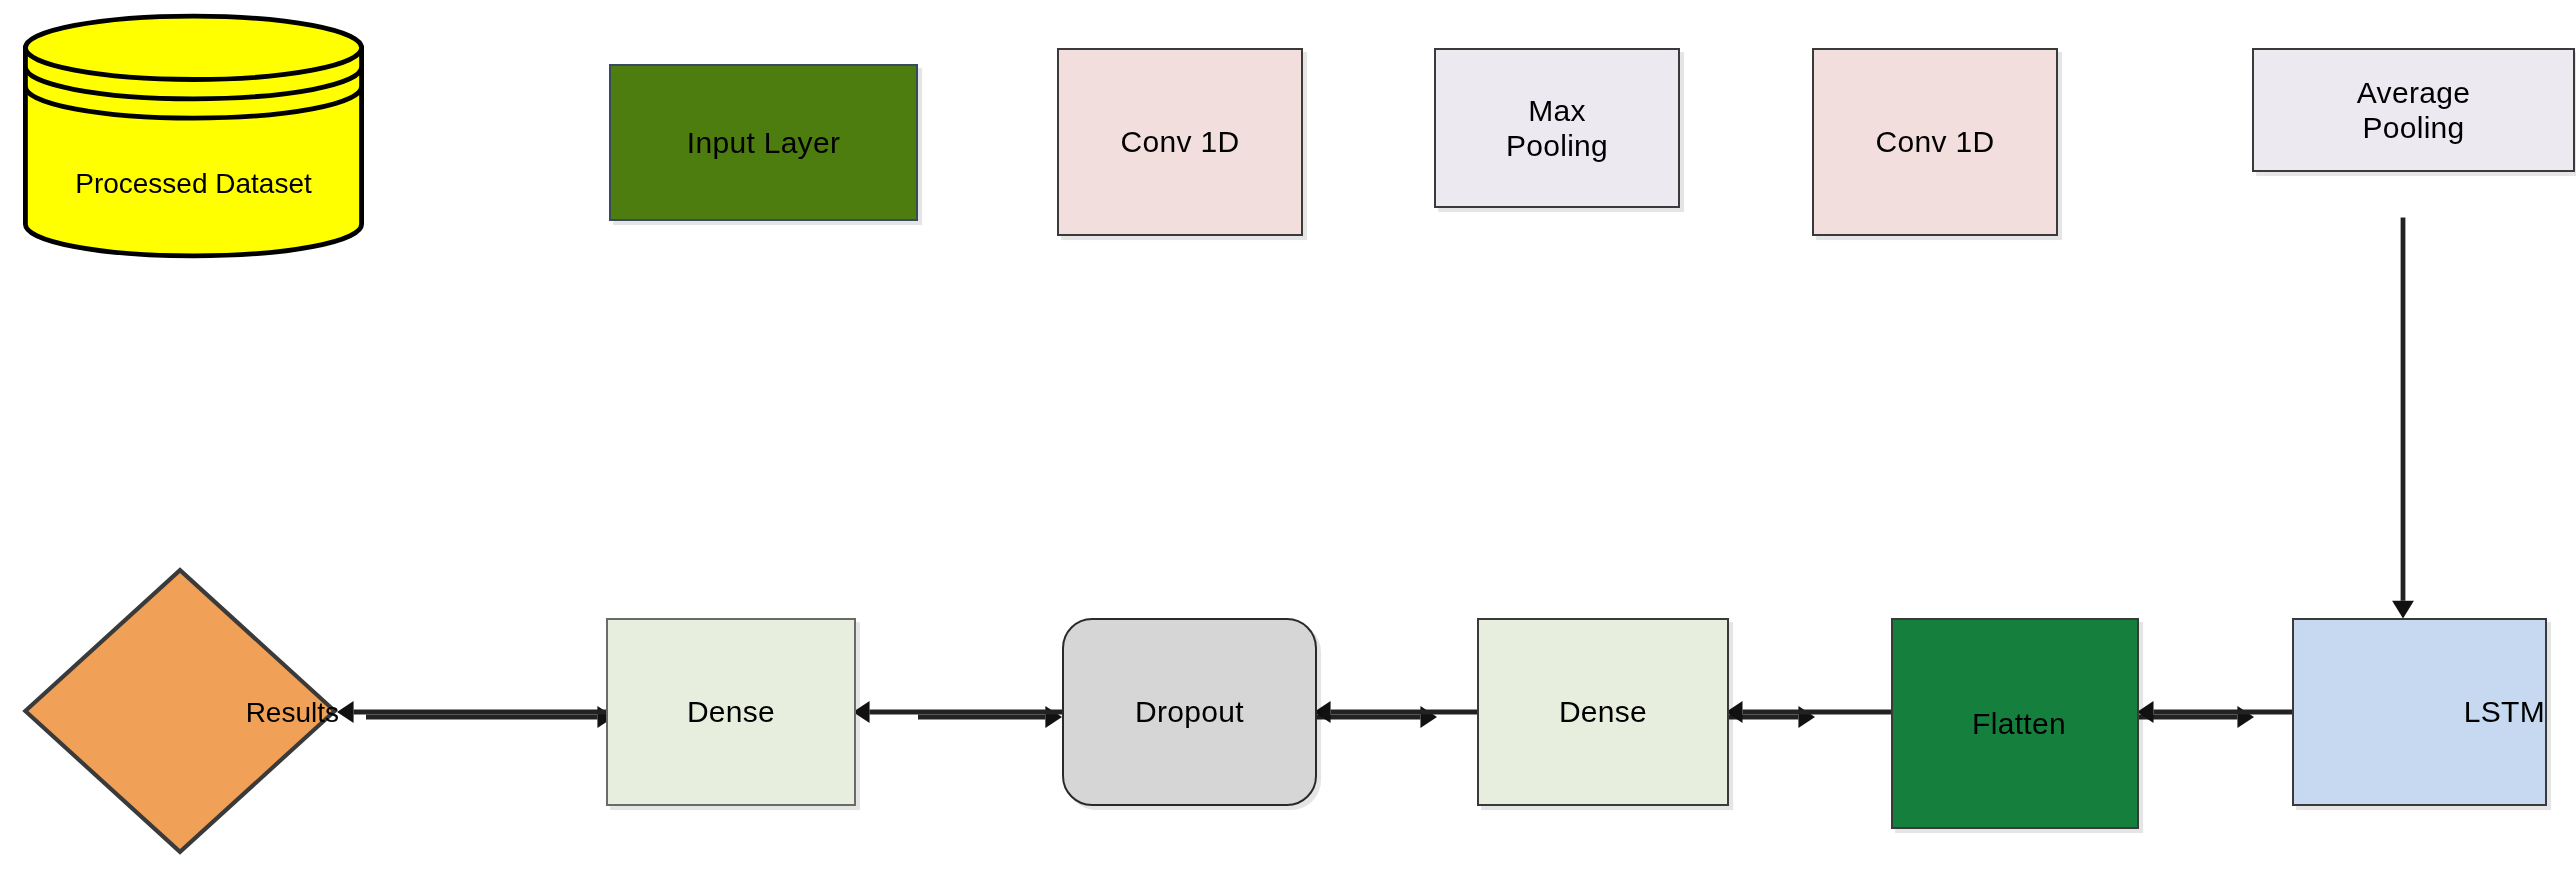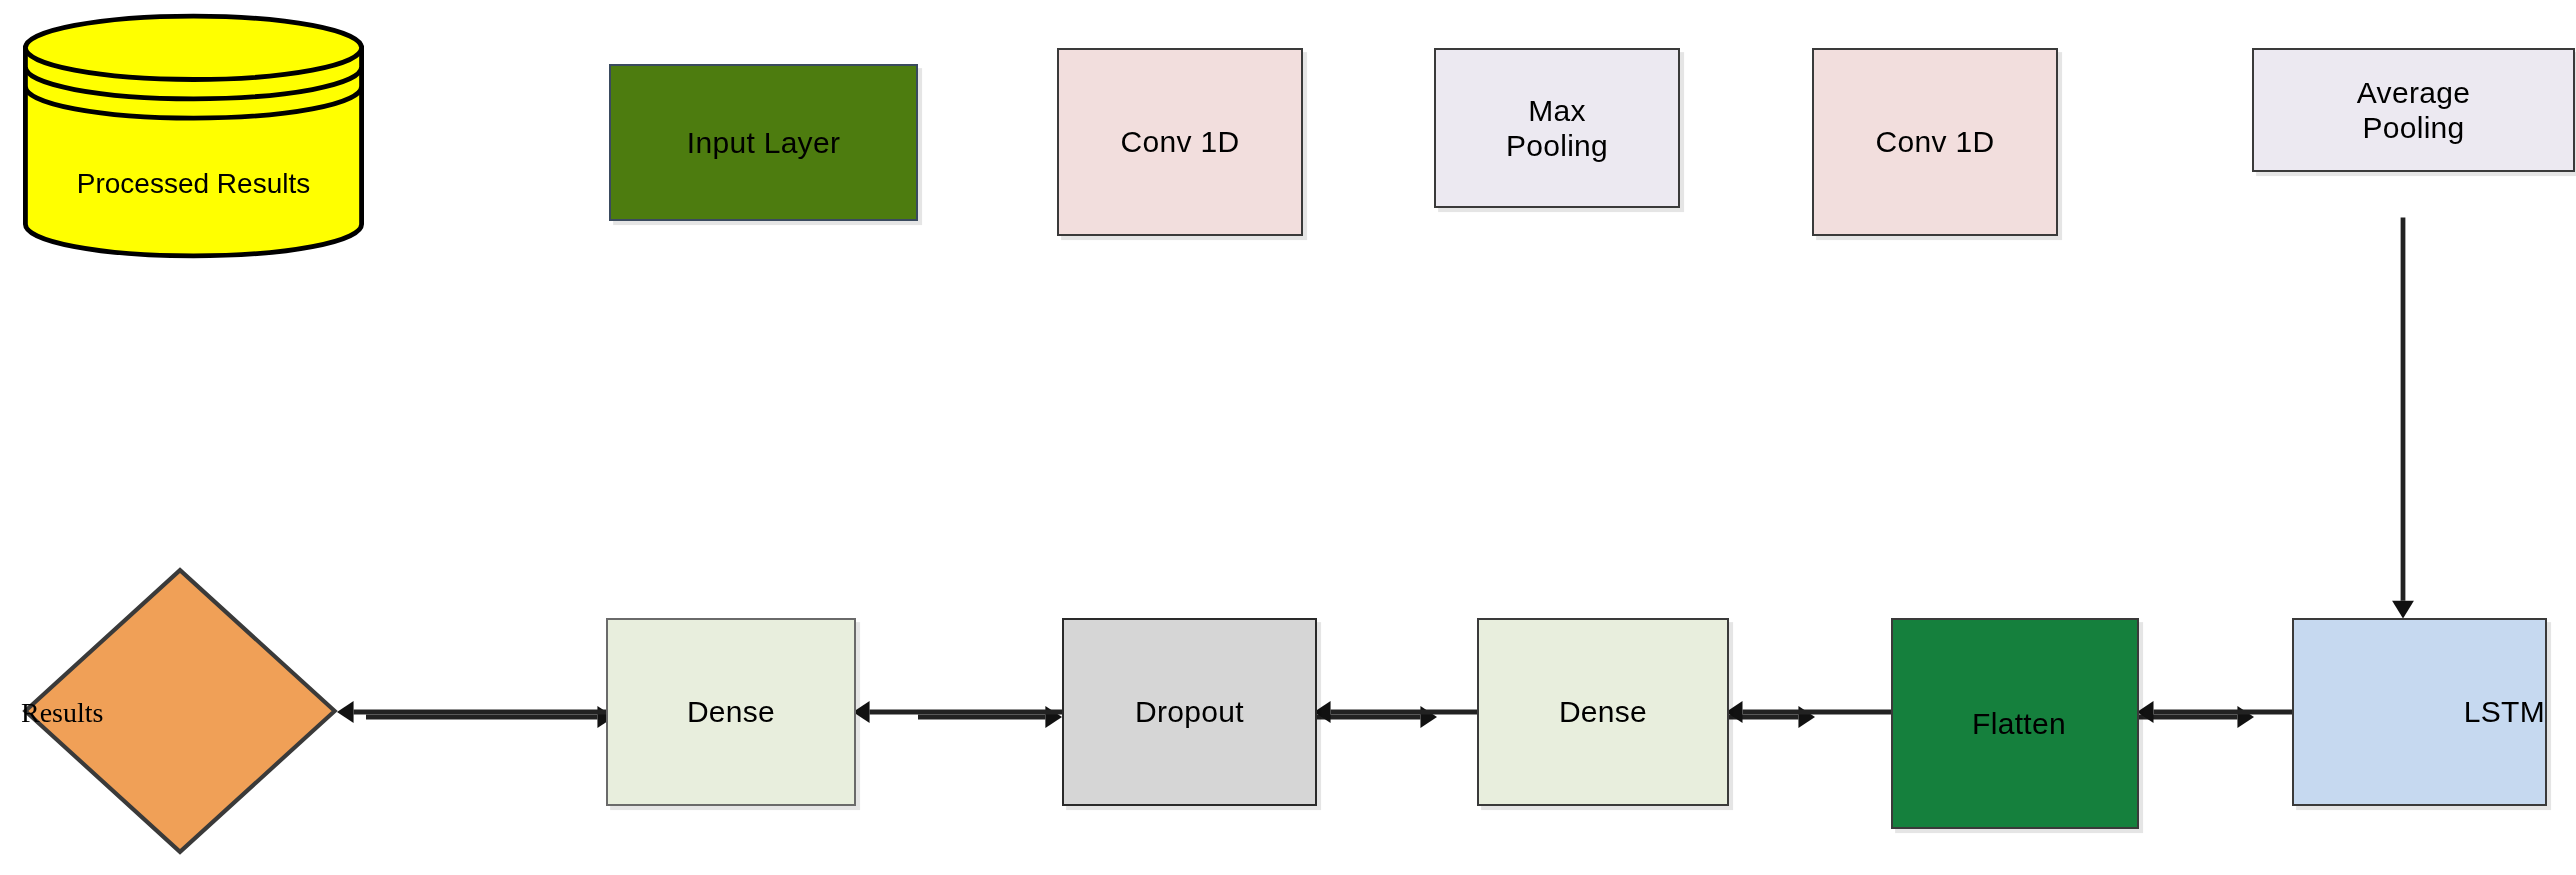--- a/index.html
+++ b/index.html
@@ -44,24 +44,24 @@
     font-size: 28px;
     color: #000000;
     font-family: "Liberation Sans", sans-serif;
   }
   .diamond-wrap { position: absolute; }
   .diamond-wrap svg { display: block; }
   .diamond-label {
     position: absolute;
     left: 0;
     width: 100%;
-    text-align: left;
+    text-align: right;
     font-size: 28px;
     color: #000000;
-    font-family: Liberation Serif, serif;
+    font-family: Liberation Sans, sans-serif;
   }
   .edge {
     position: absolute;
   }
   .edge svg { display: block; overflow: visible; }
 </style>
 </head>
 <body>
 
 <div id="canvas">
@@ -143,21 +143,21 @@
     </svg>
   </div>
 
   <div class="cyl-wrap" style="left:21px; top:12.4px; width:345px; height:248px;">
     <svg width="345" height="248" viewBox="0 0 500 360">
       <path d="M6,52 L6,308 A244,46 0 0 0 494,308 L494,52 Z" fill="#ffff00" stroke="#000000" stroke-width="7"></path>
       <ellipse cx="250" cy="52" rx="244" ry="46" fill="#ffff00" stroke="#000000" stroke-width="7"></ellipse>
       <path d="M6,80 A244,46 0 0 0 494,80" fill="none" stroke="#000000" stroke-width="7"></path>
       <path d="M6,108 A244,46 0 0 0 494,108" fill="none" stroke="#000000" stroke-width="7"></path>
     </svg>
-    <div class="cyl-label" style="top:156px;">Processed Results</div>
+    <div class="cyl-label" style="top:156px;">Processed Dataset</div>
   </div>
 
   <div class="node boxnode" style="left:609px; top:64px; width:309px; height:157px; background:#4d7c0f; border-color:#3a4a5e;">
     <span>Input Layer</span>
   </div>
 
   <div class="node boxnode" style="left:1057px; top:48px; width:246px; height:188px; background:#f2dedd; border-color:#3a3a3a;">
     <span>Conv 1D</span>
   </div>
 
@@ -180,21 +180,21 @@
   </div>
 
   <div class="node boxnode" style="left:1891px; top:618px; width:248px; height:211px; background:#15803d; border-color:#3a3a3a;padding-left:8px;">
     <span>Flatten</span>
   </div>
 
   <div class="node boxnode" style="left:1477px; top:618px; width:252px; height:188px; background:#e8eedd; border-color:#3a3a3a;">
     <span>Dense</span>
   </div>
 
-  <div class="node boxnode" style="left:1062px; top:618px; width:255px; height:188px; background:#d6d6d6; border-color:#2a2a2a;">
+  <div class="node boxnode" style="left:1062px; top:618px; width:255px; height:188px; background:#d6d6d6; border-color:#2a2a2a;border-radius:30px;">
     <span>Dropout</span>
   </div>
 
   <div class="node boxnode" style="left:606px; top:618px; width:250px; height:188px; background:#e8eedd; border-color:#6a6a6a;">
     <span>Dense</span>
   </div>
 
   <div class="diamond-wrap" style="left:21px; top:566px; width:318px; height:290px;">
     <svg width="318" height="290" viewBox="0 0 460 420">
       <polygon points="230,6 454,210 230,414 6,210" fill="#f0a057" stroke="#3a3a3a" stroke-width="6"></polygon>

